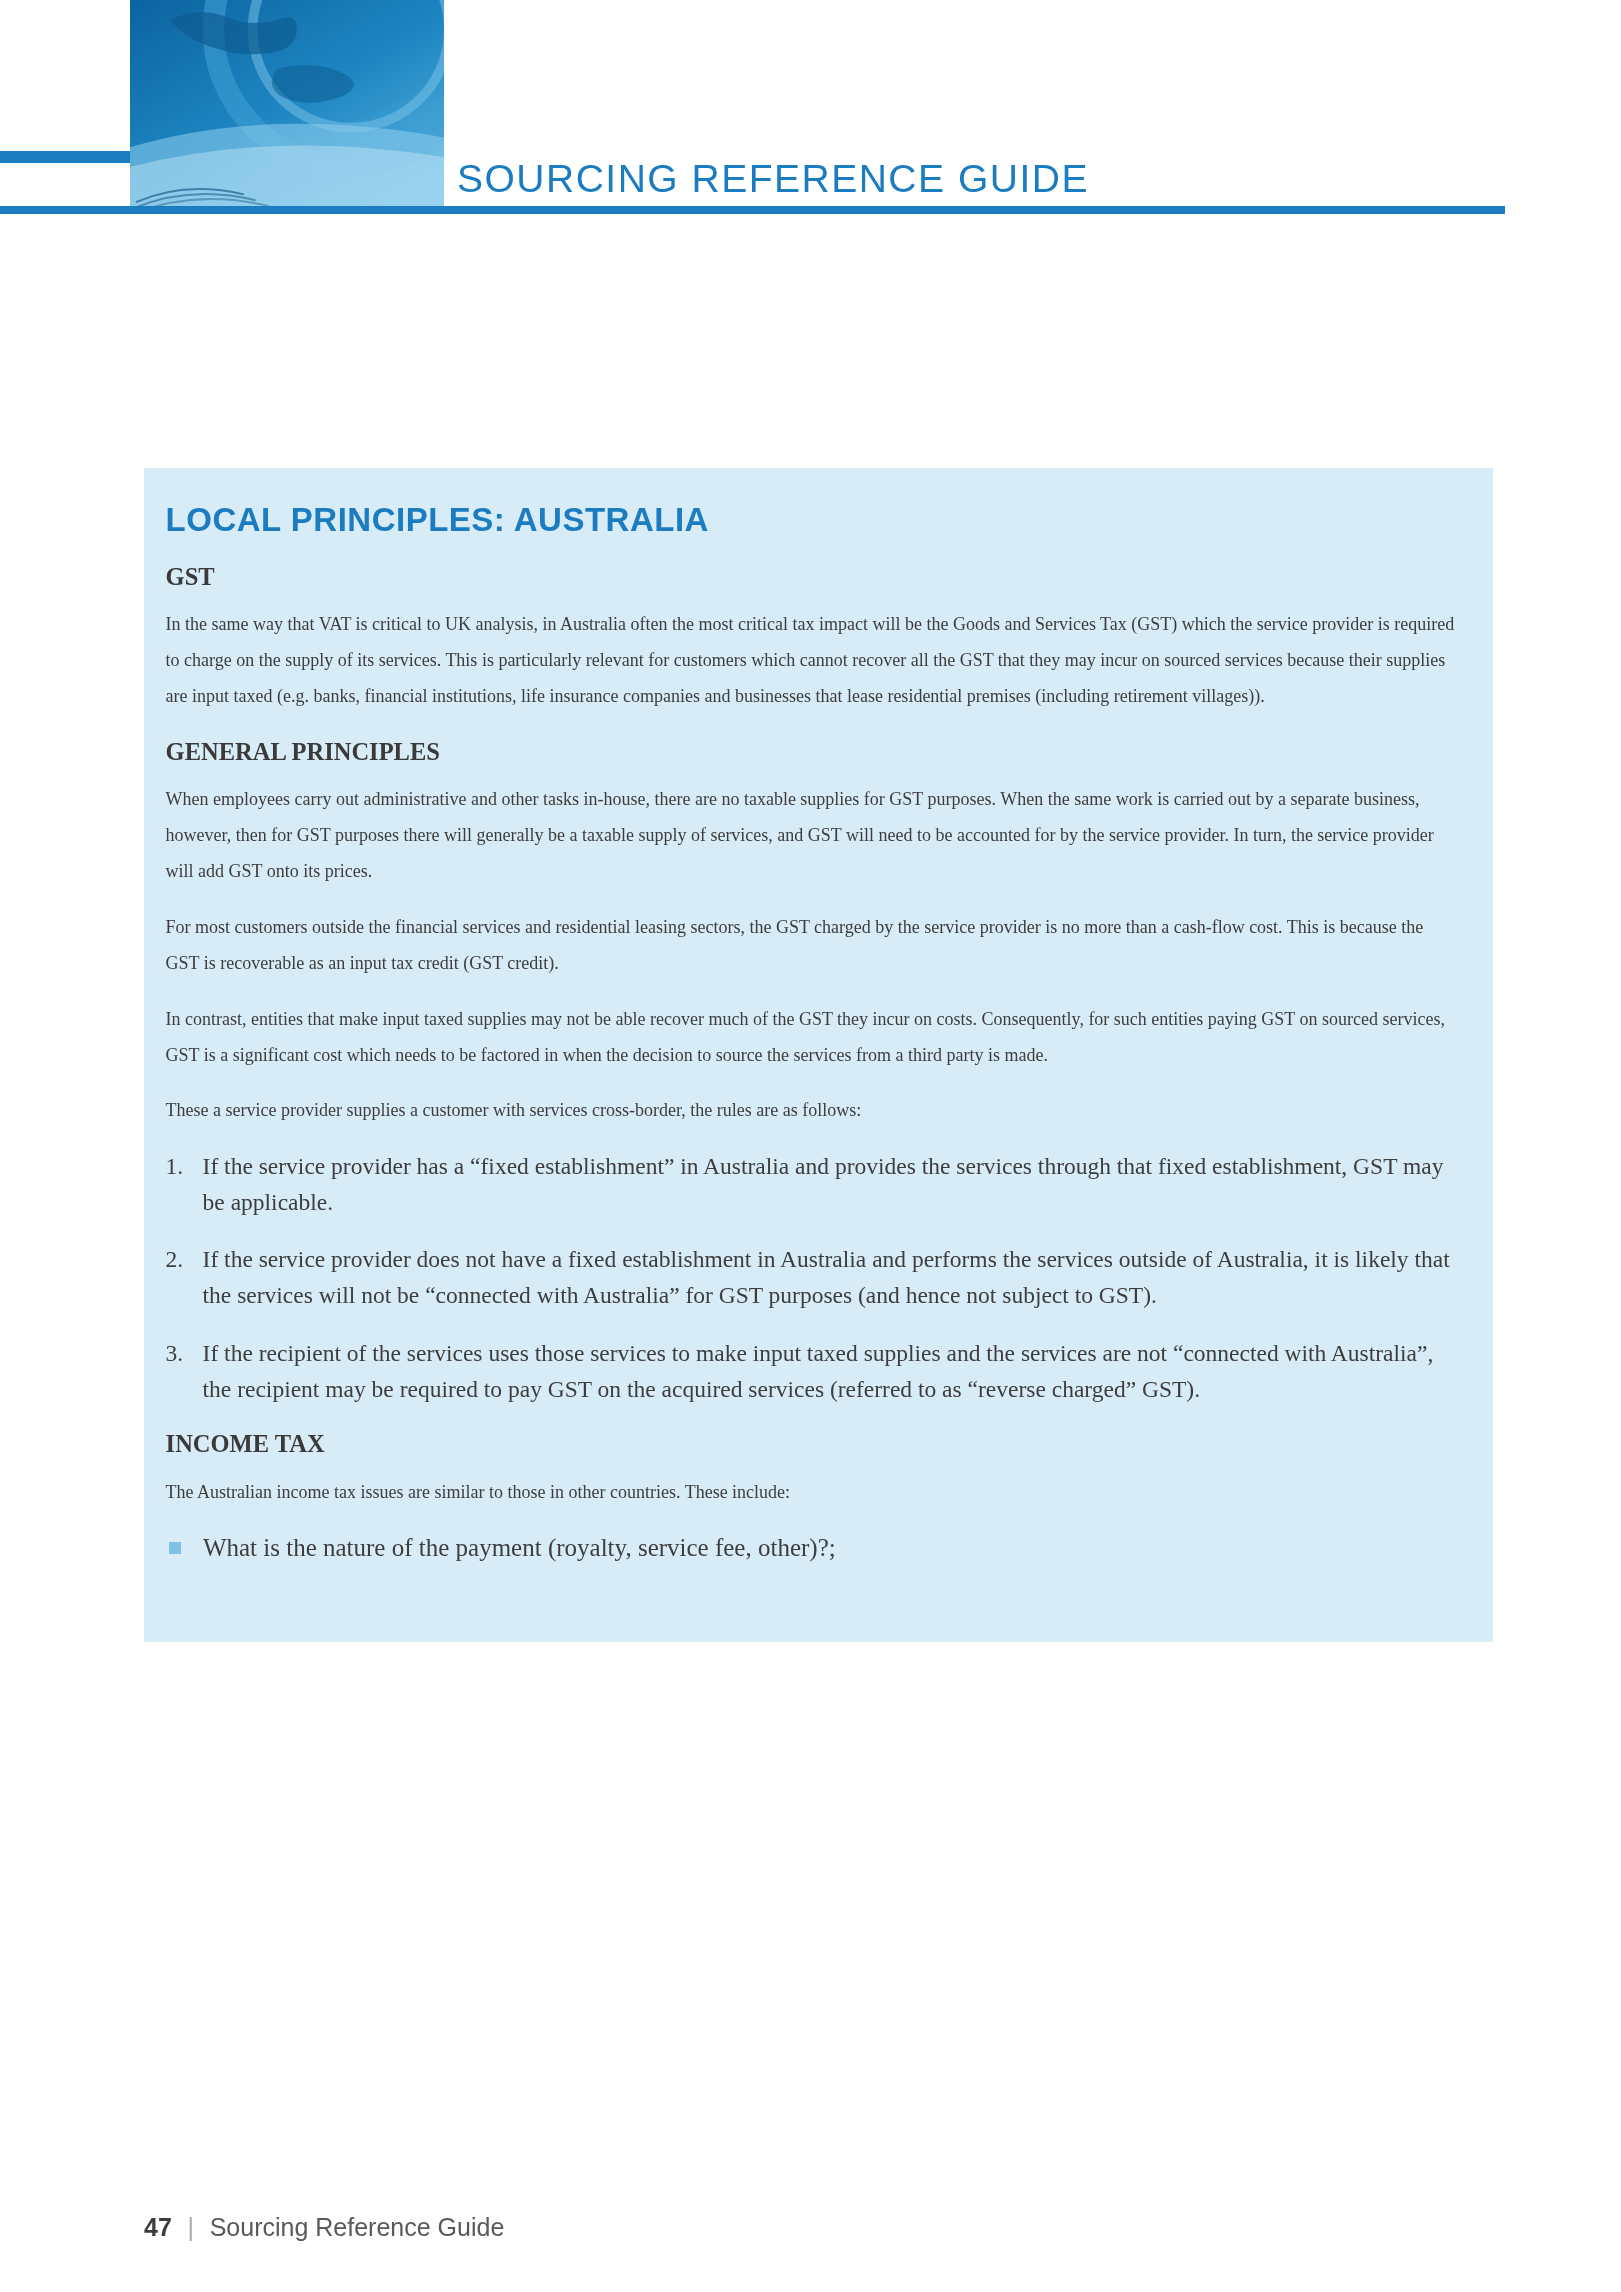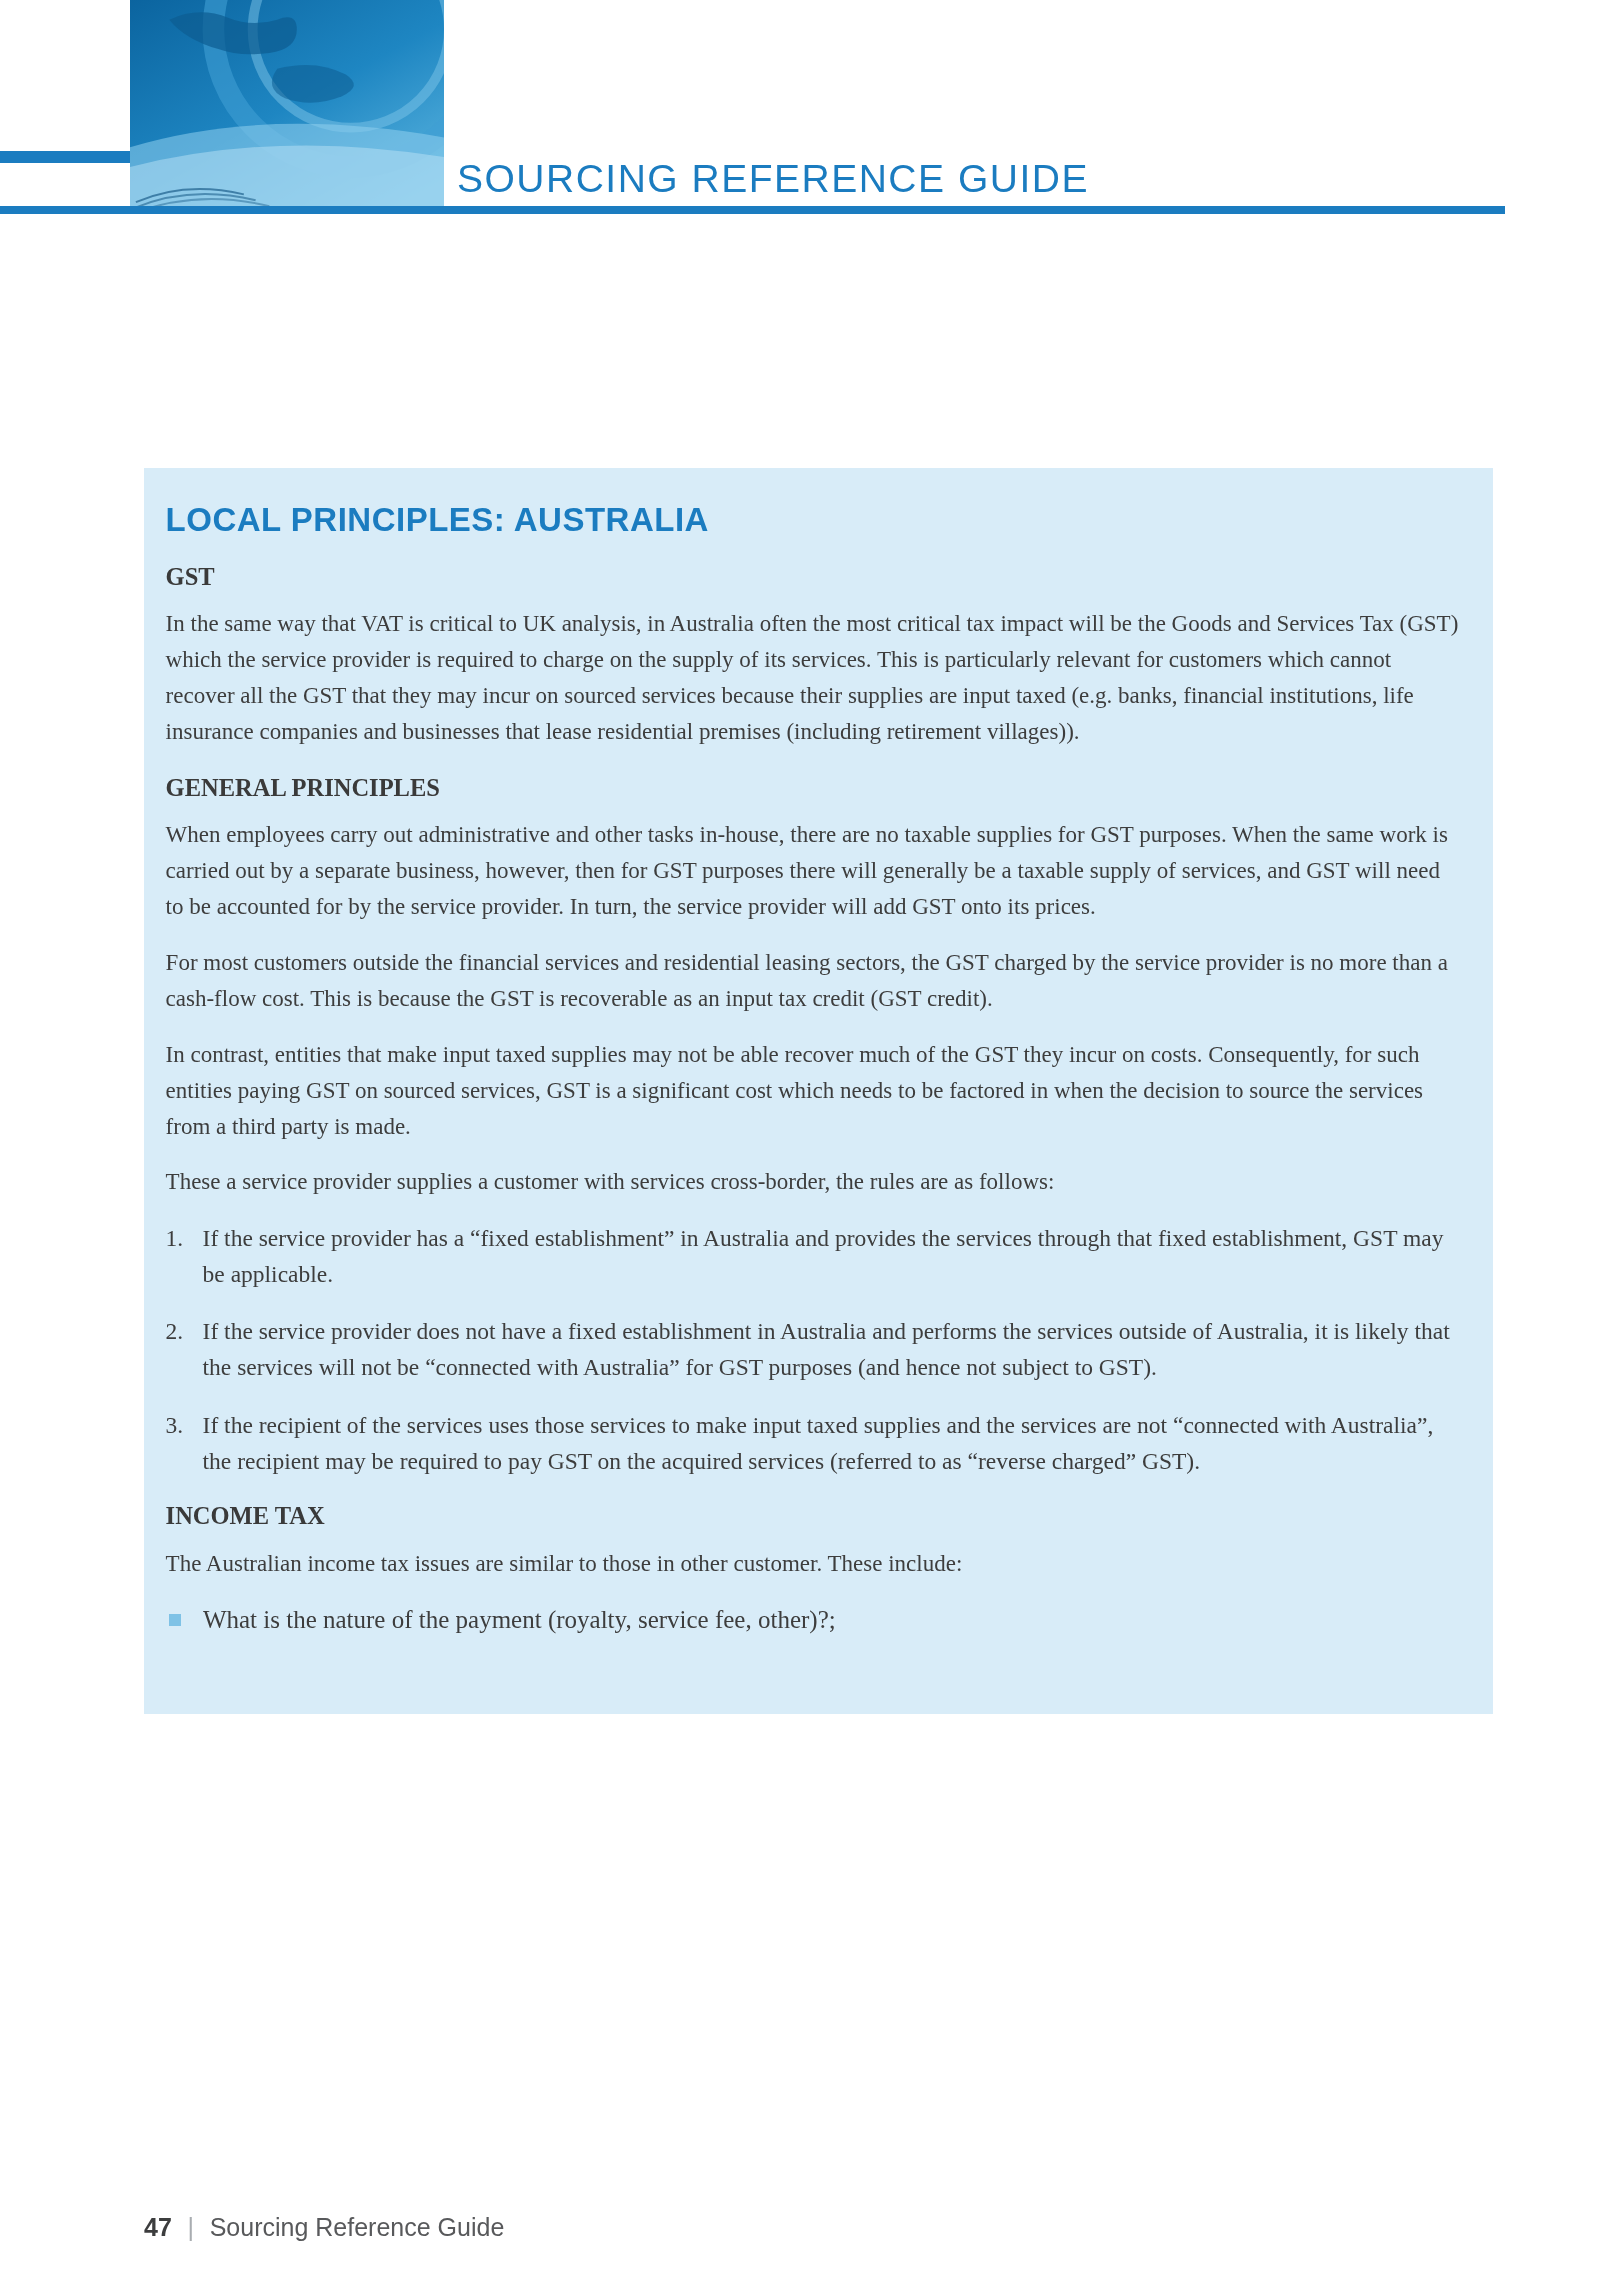--- a/index.html
+++ b/index.html
@@ -61,21 +61,21 @@
     margin: 0 0 17.6px 0;
   }
   .sub-heading {
     font-family: "Liberation Serif", serif;
     font-size: 24.5px;
     font-weight: bold;
     color: #3a3a3a;
     margin: 23.5px 0 15.7px 0;
   }
   .para {
-    font-size: 23px;
+    font-size: 18px;
     line-height: 36px;
     color: #3d3d3d;
     margin: 0 0 19.6px 0;
   }
   .olist { margin: 3.9px 0 3.9px 0; }
   .olist-item {
     display: flex;
     margin: 0 0 21.6px 0;
     font-size: 23.5px;
     line-height: 36px;
@@ -167,21 +167,21 @@
         <span class="olist-num">2.</span>
         <span class="olist-text">If the service provider does not have a fixed establishment in Australia and performs the services outside of Australia, it is likely that the services will not be “connected with Australia” for GST purposes (and hence not subject to GST).</span>
       </div>
       <div class="olist-item">
         <span class="olist-num">3.</span>
         <span class="olist-text">If the recipient of the services uses those services to make input taxed supplies and the services are not “connected with Australia”, the recipient may be required to pay GST on the acquired services (referred to as “reverse charged” GST).</span>
       </div>
     </div>
 
     <h2 class="sub-heading">INCOME TAX</h2>
-    <p class="para">The Australian income tax issues are similar to those in other customer. These include:</p>
+    <p class="para">The Australian income tax issues are similar to those in other countries. These include:</p>
     <div class="bullet-list">
       <div class="bullet-item">
         <span class="bullet-square"></span>
         <span class="bullet-text">What is the nature of the payment (royalty, service fee, other)?;</span>
       </div>
     </div>
   </div>
 
   <div class="footer">
     <span class="page-num">47</span>

